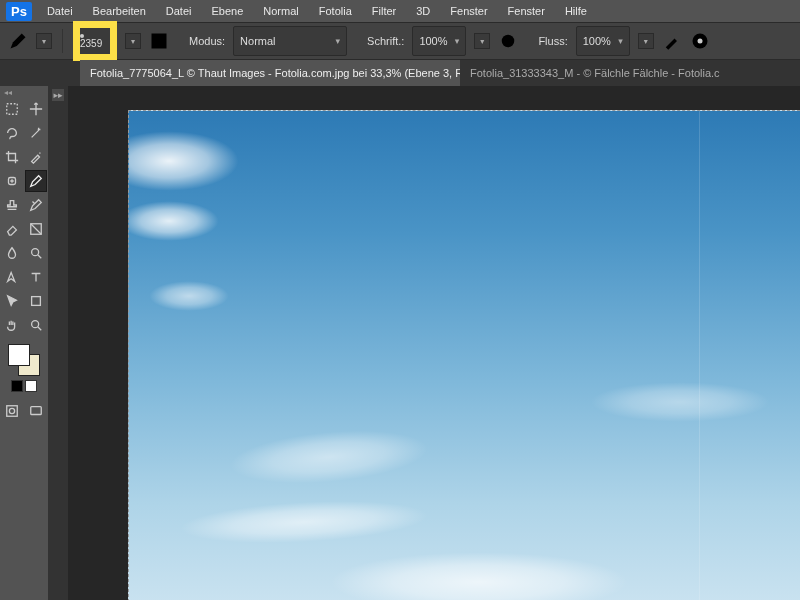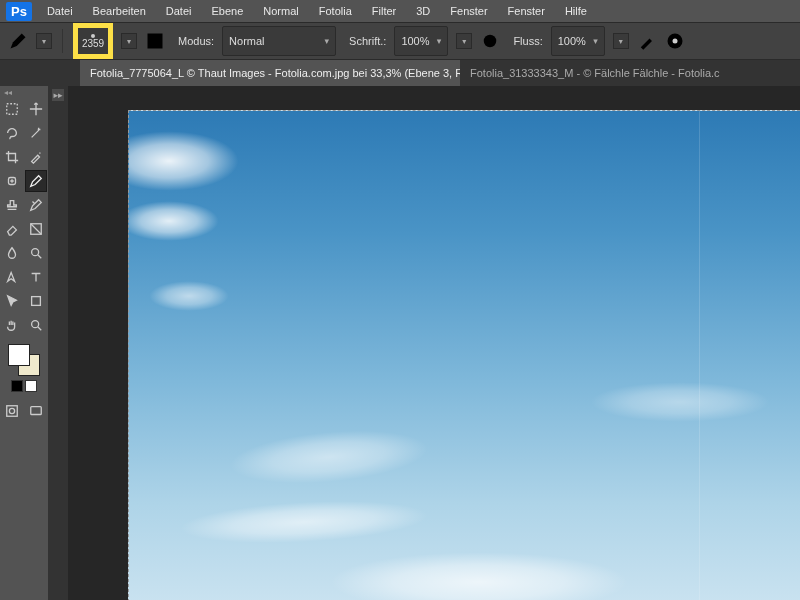--- a/index.html
+++ b/index.html
@@ -2,21 +2,21 @@
 <html><head>
 <meta charset="utf-8">
 <style>
 body{margin:0;font-family:Tahoma,Arial,sans-serif;font-size:11px;background:#535353;color:#e0e0e0;width:800px;height:600px;overflow:hidden}
 .menubar{background:#535353;height:22px;display:flex;align-items:center;padding:0 6px;gap:0}
 .menubar .logo{background:#1473e6;color:#fff;font-weight:bold;font-size:13px;padding:2px 5px;border-radius:2px;margin-right:5px;font-family:Arial}
 .menubar .mi{padding:4px 10px;cursor:default;color:#e8e8e8}
 .optbar{background:#424242;height:36px;display:flex;align-items:center;padding:0 8px;gap:8px;border-top:1px solid #2a2a2a;border-bottom:1px solid #2a2a2a}
 .optbar .ico{width:20px;height:20px;display:flex;align-items:center;justify-content:center;color:#ddd}
 .optbar .num{font-size:10px;color:#ddd}
-.optbar .lbl{color:#ddd;font-size:11px;margin-left:5px}
+.optbar .lbl{color:#ddd;font-size:11px;margin-left:12px}
 .optbar .dd{background:#3a3a3a;border:1px solid #2a2a2a;padding:8px 6px;color:#ddd;font-size:11px;display:flex;align-items:center;gap:6px;min-width:100px;border-radius:2px}
 .optbar .dd.sm{min-width:40px}
 .optbar .dd::after{content:"▾";font-size:9px;color:#aaa;margin-left:auto}
 .optbar .small-btn{width:14px;height:14px;border:1px solid #2a2a2a;background:#3a3a3a;font-size:8px;display:flex;align-items:center;justify-content:center;color:#aaa}
 .toggle{width:12px;height:12px;display:flex;align-items:center;justify-content:center;font-size:9px;color:#aaa;background:#4a4a4a;border:1px solid #333}
 .tabs{height:26px;background:#333;display:flex;align-items:stretch;padding-left:80px}
 .tab{padding:5px 10px;font-size:11px;color:#aaa;display:flex;align-items:center;gap:6px;max-width:360px;white-space:nowrap;overflow:hidden}
 .tab.active{background:#535353;color:#eee}
 .main{display:flex;height:516px}
 .toolbox{width:48px;background:#535353;display:flex;flex-direction:column;align-items:center;padding-top:2px}
@@ -38,21 +38,21 @@
 .cloud{position:absolute;background:radial-gradient(ellipse,#fff 0%,rgba(255,255,255,0.6) 40%,transparent 70%);border-radius:50%}
 .c1{width:140px;height:60px;top:20px;left:-30px;opacity:0.9}
 .c2{width:100px;height:40px;top:90px;left:-10px;opacity:0.85}
 .c3{width:80px;height:30px;top:170px;left:20px;opacity:0.6}
 .c4{width:200px;height:50px;bottom:120px;left:100px;opacity:0.5;transform:rotate(-5deg)}
 .c5{width:250px;height:40px;bottom:60px;left:50px;opacity:0.6;transform:rotate(-3deg)}
 .c6{width:300px;height:60px;bottom:-10px;left:200px;opacity:0.7}
 .c7{width:180px;height:40px;bottom:180px;right:30px;opacity:0.4}
 .seam{position:absolute;top:0;right:100px;bottom:0;width:1px;background:rgba(255,255,255,0.15)}
 .sep{width:1px;height:24px;background:#333;margin:0 2px}
-.brush-prev{width:30px;height:26px;display:flex;flex-direction:column;align-items:center;justify-content:center;border:5px solid #fde047;background:#3a3a3a}
+.brush-prev{width:30px;height:26px;display:flex;flex-direction:column;justify-content:center;border:7px solid #fde047;background:#3a3a3a}
 .brush-prev .dot{width:4px;height:4px;background:#ccc;border-radius:50%}
 </style>
 </head>
 <body>
 
 <div class="menubar">
   <span class="logo">Ps</span>
   <span class="mi">Datei</span>
   <span class="mi">Bearbeiten</span>
   <span class="mi">Datei</span>

